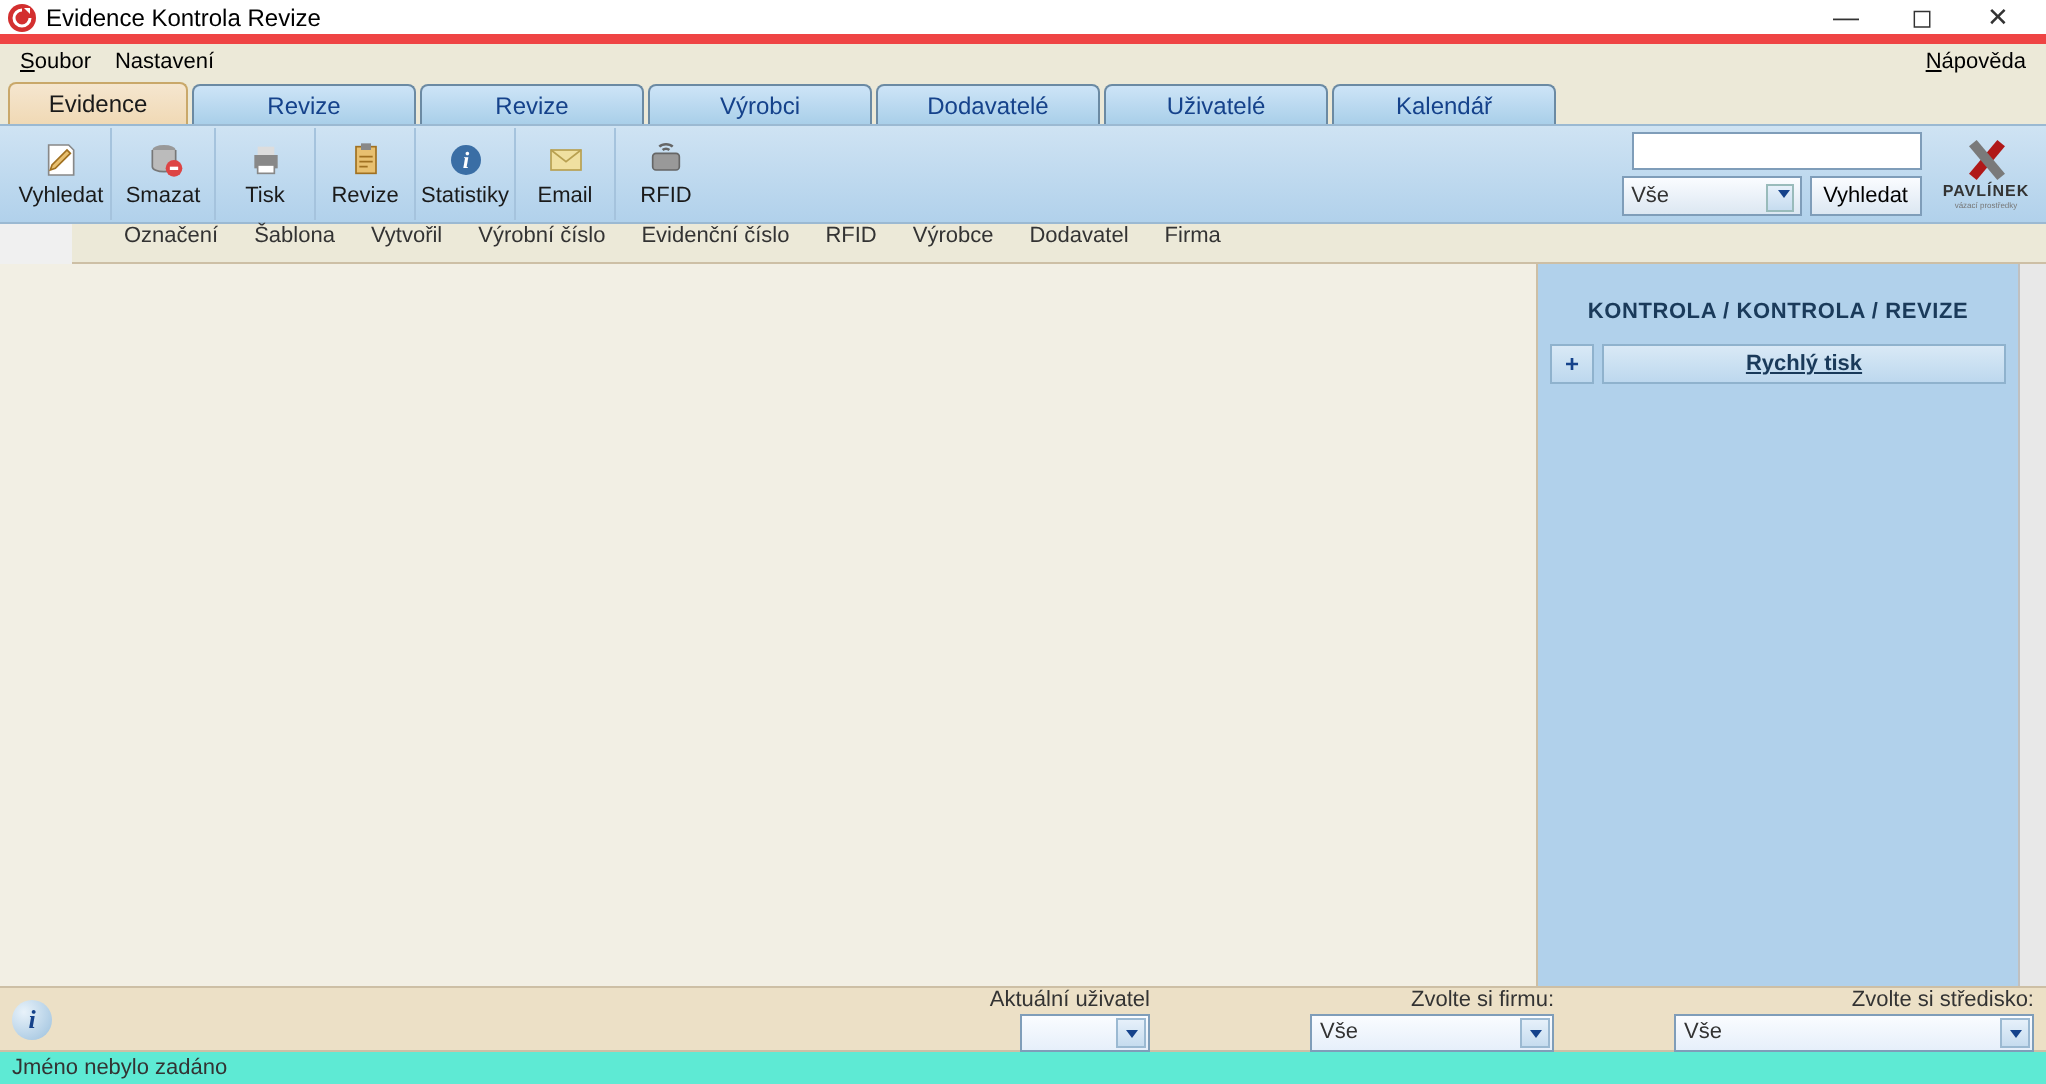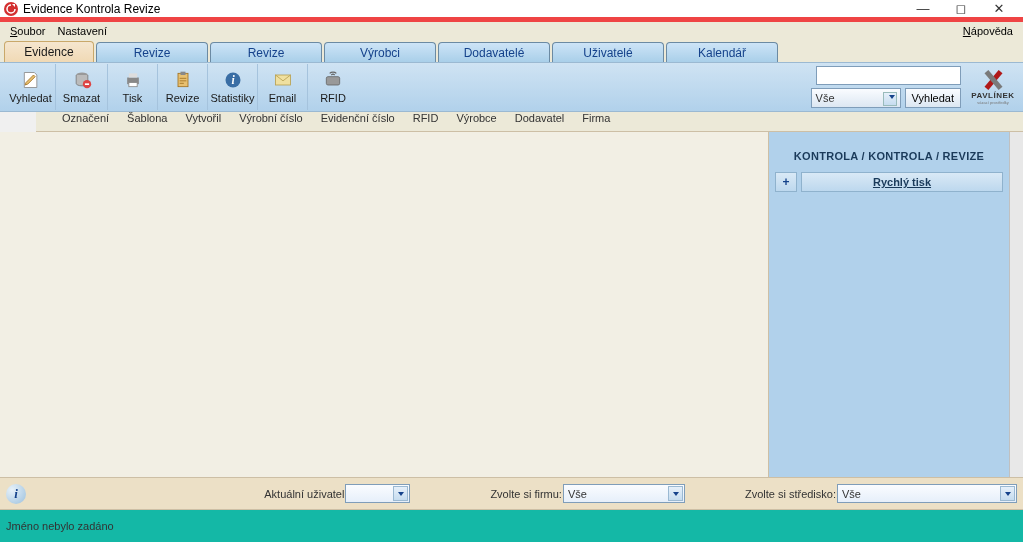--- a/index.html
+++ b/index.html
@@ -55,31 +55,31 @@
   .side-panel { width: 240px; background: #b1d1eb; position: relative; display: flex; flex-direction: column; padding: 6px; }
   .side-scroll { width: 14px; background: #e8e8e8; border-left: 1px solid #c0c0c0; }
   .side-title { text-align: center; font-weight: bold; font-size: 11px; color: #1a3a5a; padding: 12px 0 10px 0; letter-spacing: 0.3px; }
   .side-action { display: flex; gap: 4px; }
   .side-plus { width: 22px; height: 20px; background: linear-gradient(#d9e9f6,#bdd8ee); border: 1px solid #8fb2cd; display: flex; align-items: center; justify-content: center; font-size: 12px; color: #15428b; font-weight: bold; cursor: default; }
   .side-main-btn { flex: 1; height: 20px; background: linear-gradient(#d9e9f6,#bdd8ee); border: 1px solid #8fb2cd; display: flex; align-items: center; justify-content: center; font-size: 11px; font-weight: bold; color: #1a3a5a; cursor: default; text-decoration: underline; }
   
   
   .bottom-bar { height: 32px; background: #ece0c6; border-top: 1px solid #cdbfa5; display: flex; align-items: center; padding: 0 6px; gap: 10px; }
   .info-icon { width: 20px; height: 20px; border-radius: 50%; background: radial-gradient(circle at 30% 30%, #e8f2fa, #9bc0dd); display: flex; align-items: center; justify-content: center; font-style: italic; font-weight: bold; color: #15428b; font-family: serif; font-size: 13px; cursor: default; }
-  .bottom-group { display: flex; flex-direction: row; align-items: center; gap: 1px; }
+  .bottom-group { display: flex; flex-direction: column; align-items: flex-end; gap: 1px; }
   .bottom-label { font-size: 11px; color: #333; }
   .bottom-select { height: 19px; border: 1px solid #7f9db9; background: linear-gradient(#fafcff,#e6effa); display: flex; align-items: center; padding: 0 4px; position: relative; font-size: 11px; color: #333; }
   .bottom-select.small { width: 65px; }
   .bottom-select.wide { width: 122px; }
   .bottom-select.xwide { width: 180px; }
   .bottom-select .drop { position: absolute; right: 1px; top: 1px; width: 15px; height: 15px; border: 1px solid #9bb9d2; background: linear-gradient(#e6f0fa,#c6dcef); }
   .bottom-select .drop::after { content: ''; position: absolute; left: 4px; top: 5px; width: 0; height: 0; border-left: 3px solid transparent; border-right: 3px solid transparent; border-top: 4px solid #15428b; }
   
   
-  .status-bar { height: 17px; background: #14b8a6; border-top: 1px solid #cdbfa5; display: flex; align-items: center; padding: 16px 6px; font-size: 11px; color: #333; }
+  .status-bar { height: 17px; background: #5eead4; border-top: 1px solid #cdbfa5; display: flex; align-items: center; padding: 0 6px; font-size: 11px; color: #333; }
 </style>
 </head>
 <body>
 
 <div class="titlebar">
   <div class="app-icon">
     <svg viewBox="0 0 10 10">
         <path d="M5 1 A4 4 0 1 0 9 5" fill="none" stroke="#fff" stroke-width="1.5"></path>
         <path d="M6 0 L9 3 L9 0 Z" fill="#fff"></path>
       </svg>

